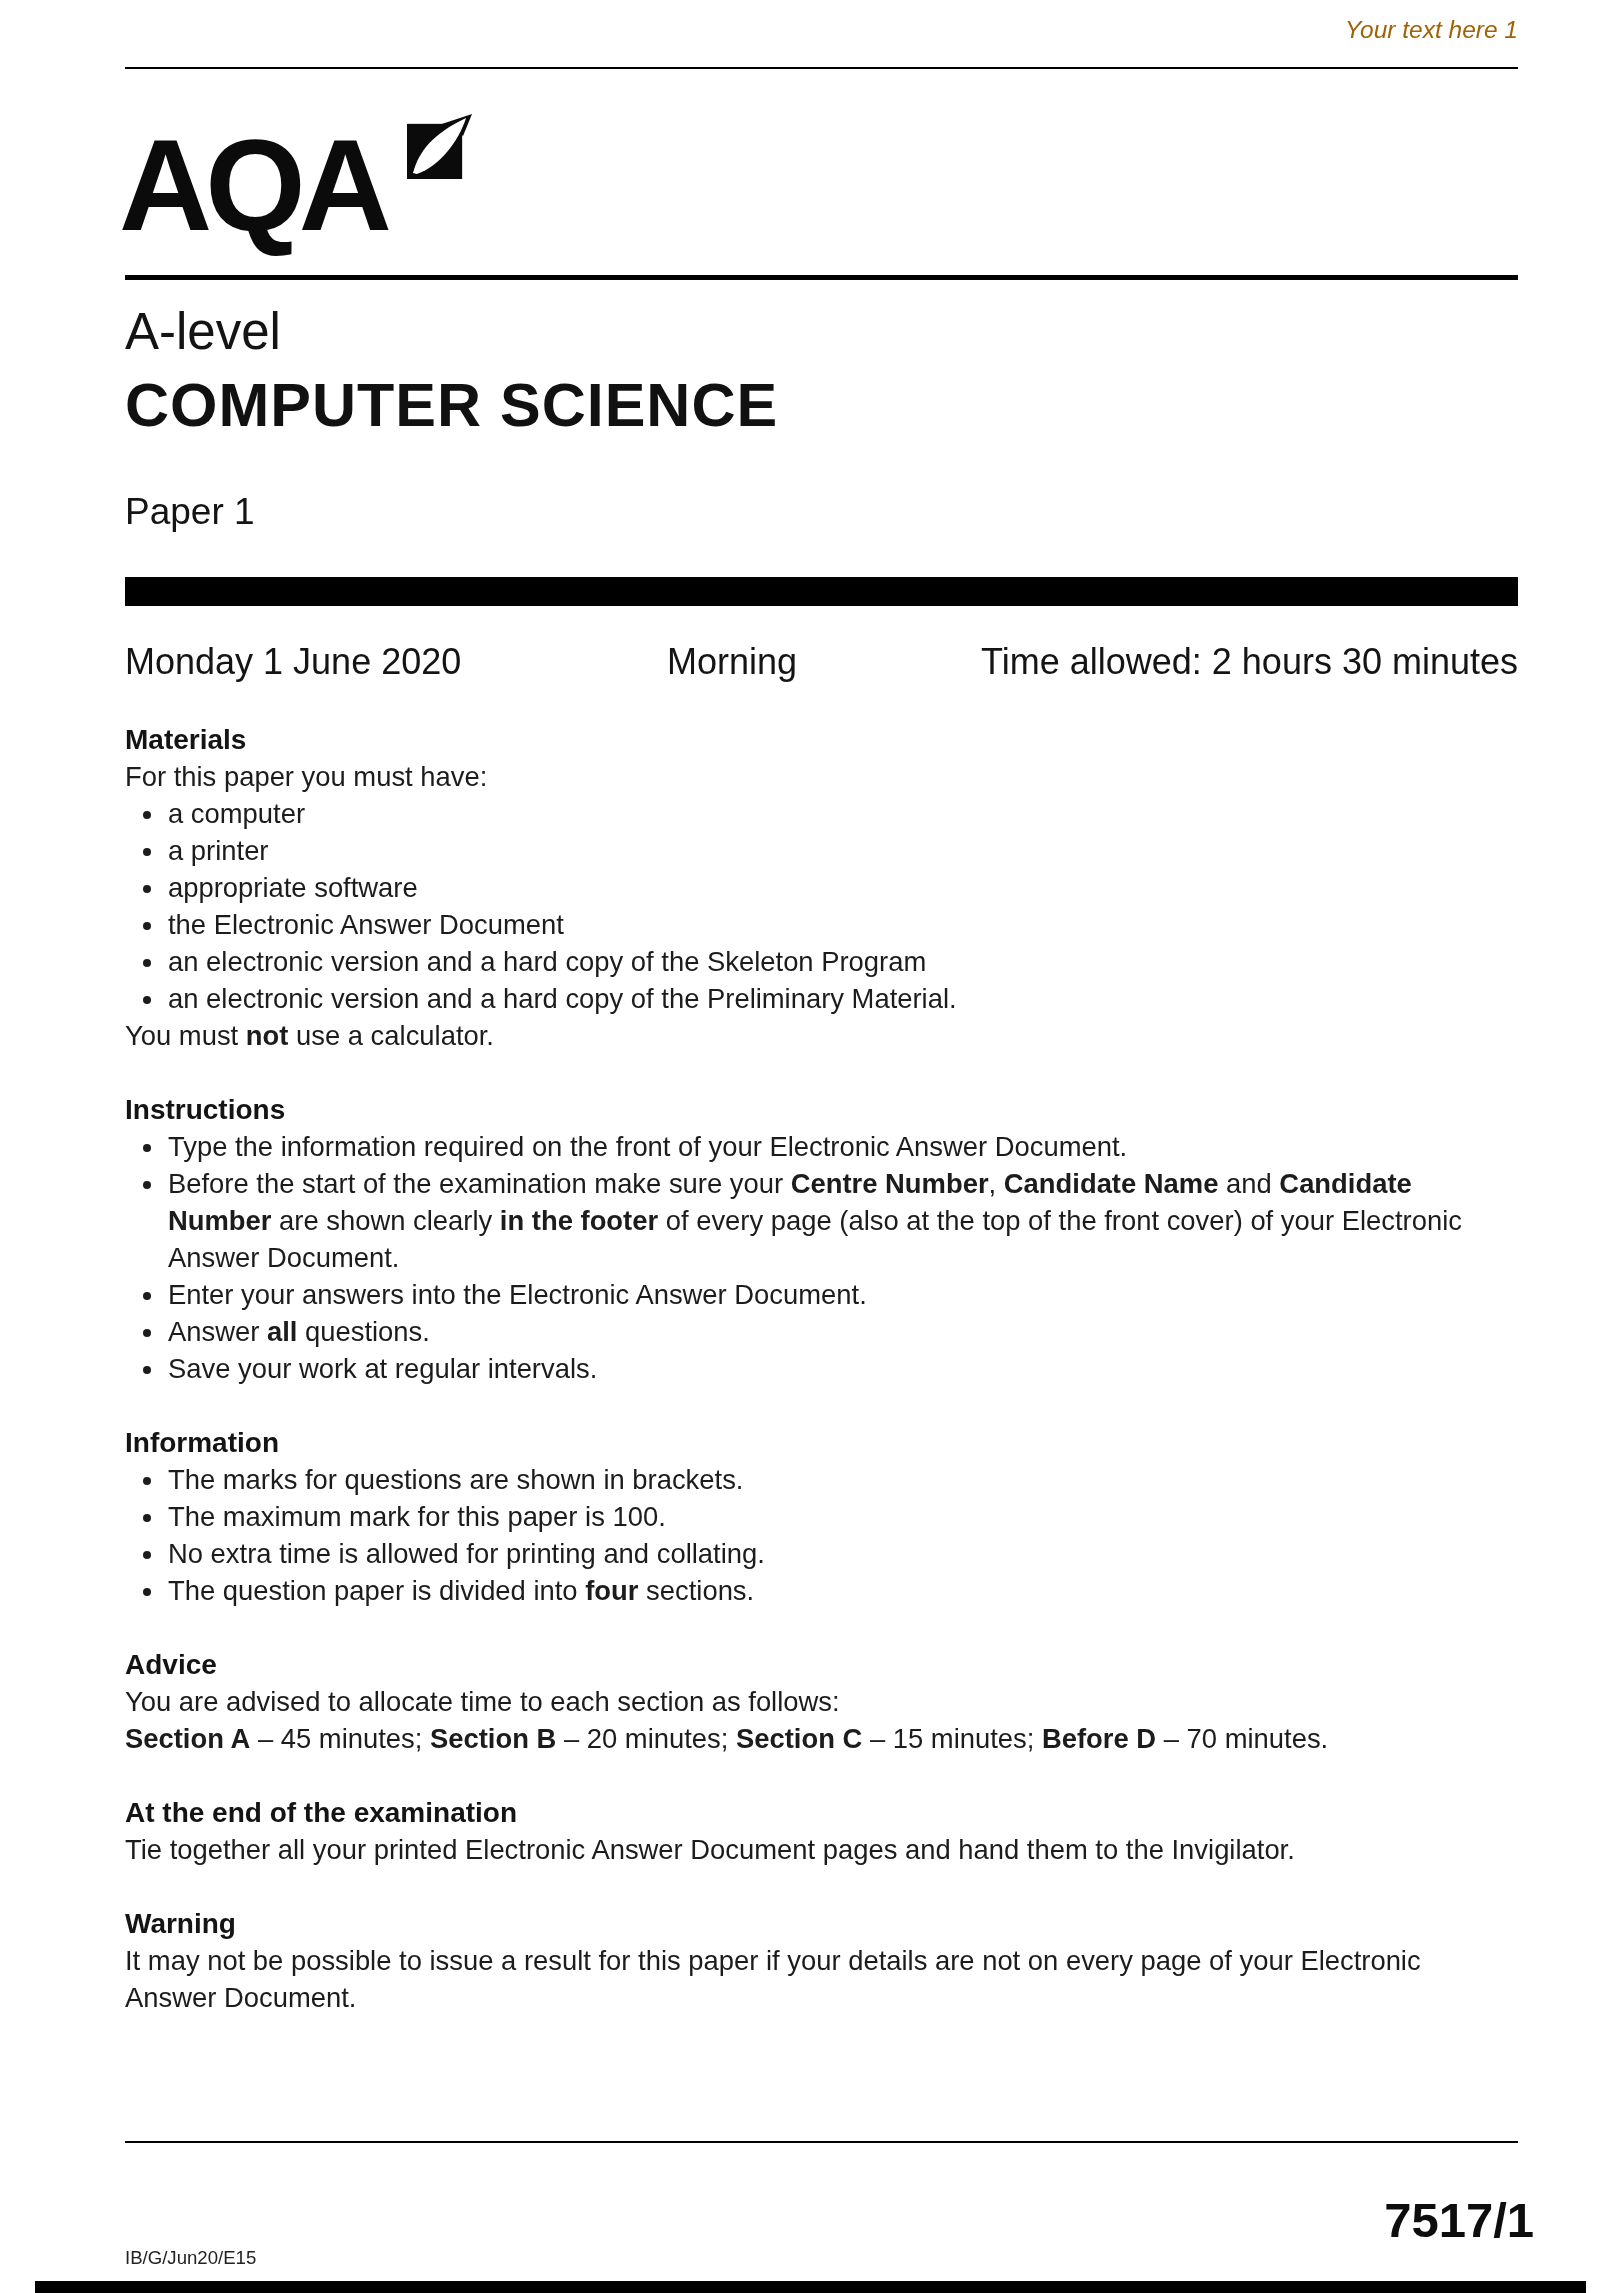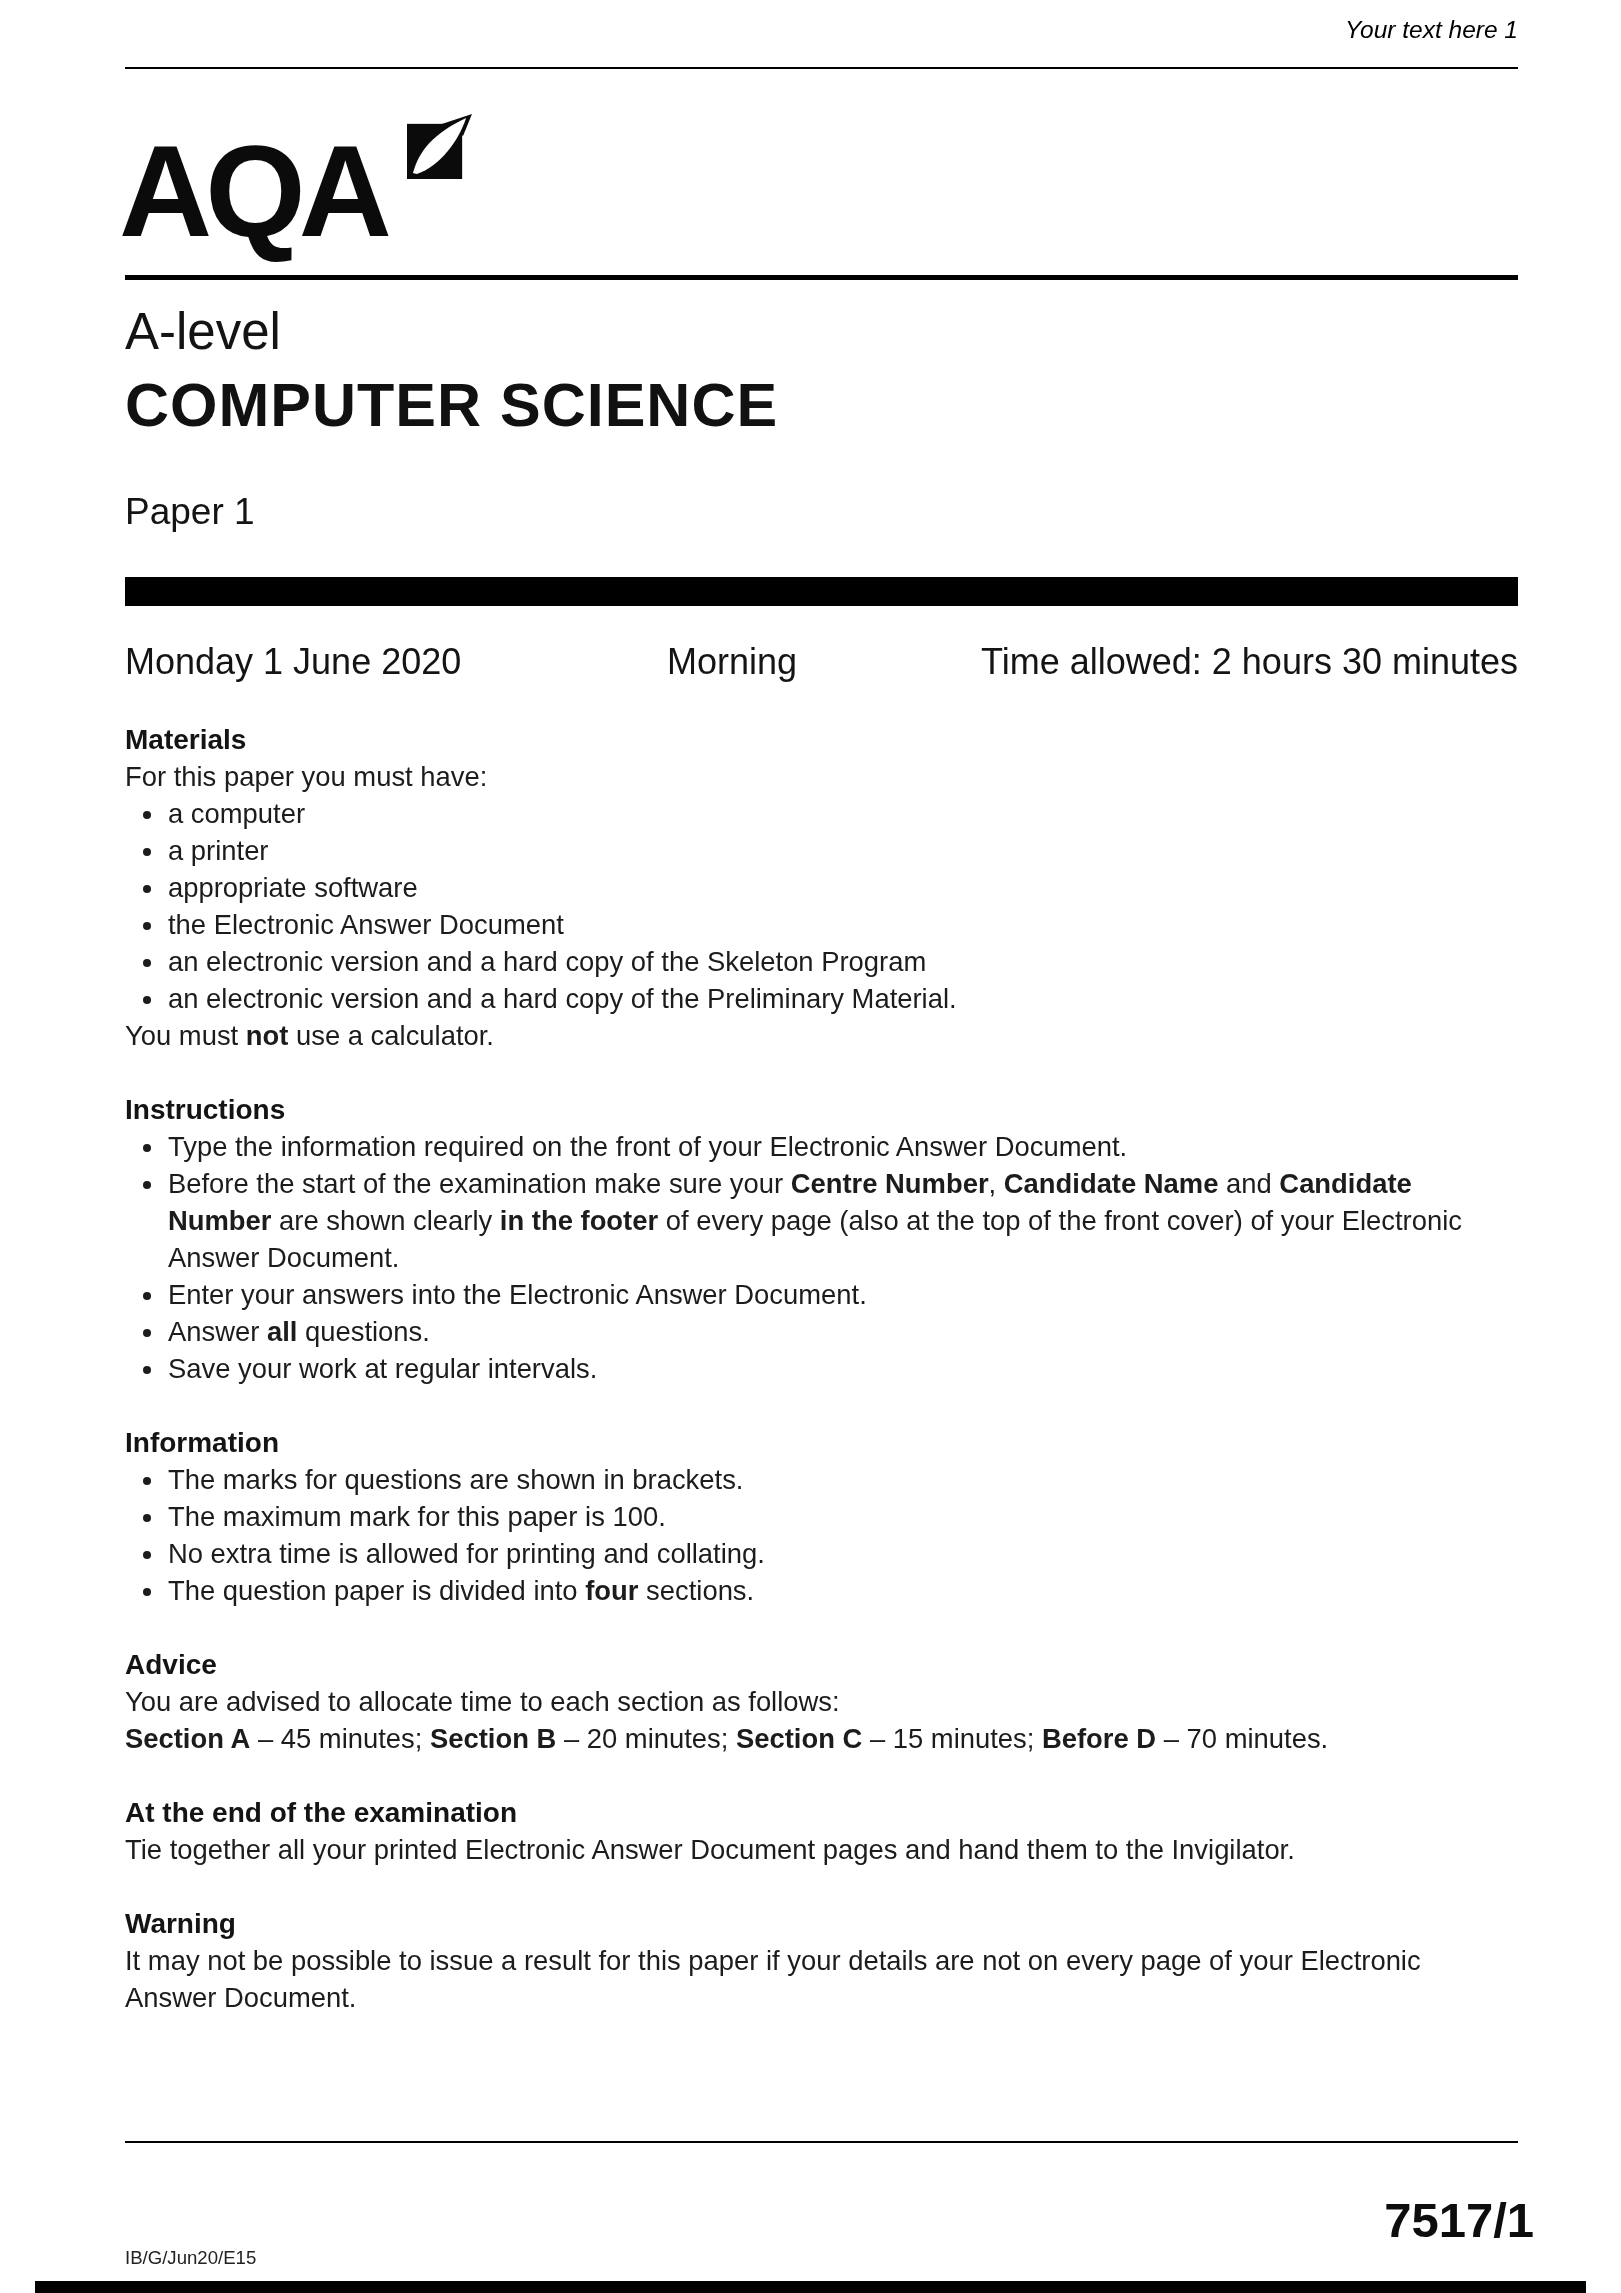--- a/index.html
+++ b/index.html
@@ -1,24 +1,24 @@
 <!DOCTYPE html>
 <html><head>
 <meta charset="utf-8">
 <style>
   html,body{margin:0;padding:0;background:#ffffff;}
   body{width:1621px;height:2294px;overflow:hidden;font-family:"Liberation Sans", sans-serif;color:#1b1b1b;}
   .page{position:relative;width:1621px;height:2294px;background:#ffffff;}
   .inner{margin:0 103px 0 125px;padding-top:114px;}
 
-  .watermark{position:absolute;top:15.7px;right:103px;font-style:italic;font-size:24.5px;color:#000000;}
+  .watermark{position:absolute;top:15.7px;right:103px;font-style:italic;font-size:24.5px;color:#a16207;}
   .top-rule{position:absolute;top:67px;left:125px;right:103px;height:2px;background:#000;}
 
   .logo-row{position:relative;height:129px;}
-  .logo-text{position:absolute;left:-5.9px;top:14px;font-size:129px;line-height:127px;font-weight:900;letter-spacing:-6.9px;color:#0b0b0b;}
+  .logo-text{position:absolute;left:-5.9px;top:8px;font-size:129px;line-height:127px;font-weight:900;letter-spacing:-6.9px;color:#0b0b0b;}
   .logo-mark{position:absolute;left:282px;top:0;width:65px;height:65px;}
 
   .logo-rule{margin-top:32px;height:4.9px;background:#000;}
 
   .qualification{margin-top:24px;font-size:51px;line-height:55px;font-weight:500;color:#141414;}
   .subject{margin-top:13.7px;font-size:61px;line-height:65px;font-weight:700;letter-spacing:1px;color:#111;}
   .paper{margin-top:53px;font-size:37px;line-height:41px;color:#141414;}
 
   .black-bar{margin-top:45px;height:29px;background:#000;}
 

